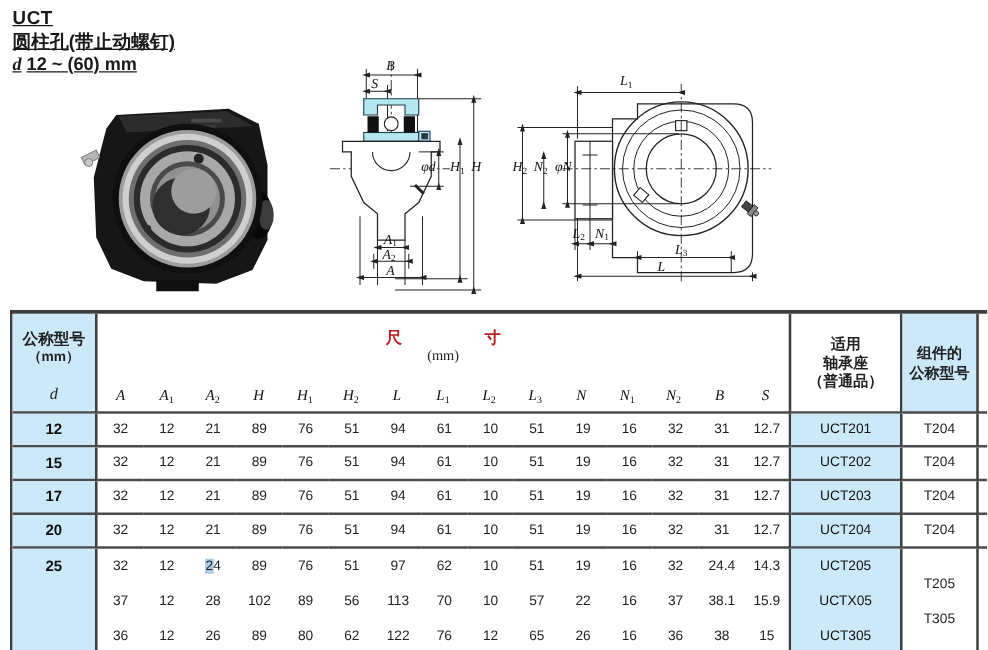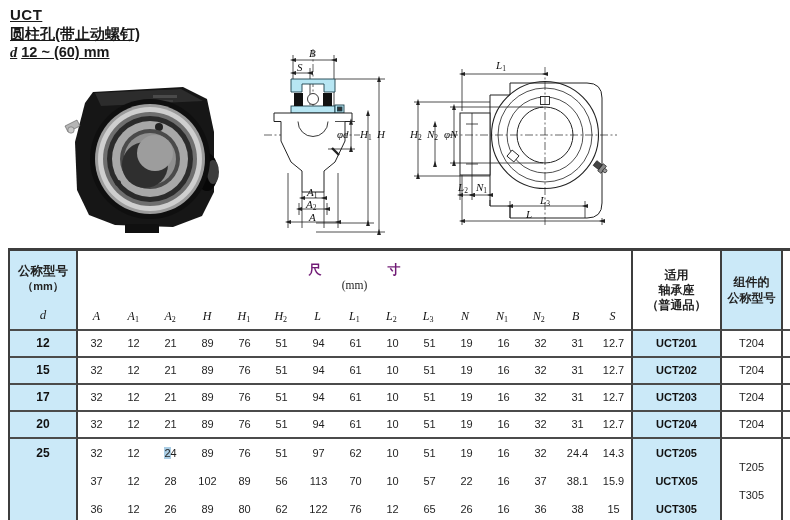--- a/index.html
+++ b/index.html
@@ -19,31 +19,31 @@
   
   .dim-table{position:absolute;left:8px;top:248px;width:782px;height:272px;box-sizing:border-box;
              border-top:3px solid #3e3e3e;border-left:2px solid #3e3e3e;overflow:hidden;}
   .gridrow{display:grid;grid-template-columns:68px repeat(15,1fr) 89px 61px 7px;}
   .cell{display:flex;align-items:center;justify-content:center;box-sizing:border-box;
         border-bottom:2px solid #4b4b4b;font-size:11px;color:#1f1f1f;}
   .cell.col{flex-direction:column;justify-content:center;}
   .vr{border-right:2px solid #3e3e3e;}
   .blue{background:#cbe9f8;}
   .dval{font-weight:bold;font-size:12px;color:#111;}
-  .model{font-weight:bold;font-size:11px;color:#111;}
+  .model{font-weight:normal;font-size:11px;color:#111;}
   .vline{height:28px;line-height:28px;text-align:center;width:100%;}
   .hl{background:#aacde4;}
   
   .hd-d{flex-direction:column;justify-content:flex-start;padding-top:7px;}
   .hd-zh{font-size:12.5px;font-weight:bold;color:#222;line-height:15px;}
   .hd-mm{font-size:11px;font-weight:bold;color:#222;line-height:14px;}
   .hd-dvar{font-family:"Liberation Serif",serif;font-style:italic;font-size:13px;margin-top:14px;}
   .hd-dims{position:relative;display:block;}
   .dimtitle{position:absolute;left:0;right:0;top:10px;text-align:center;font-size:13px;
-            font-weight:bold;color:#701a75;}
+            font-weight:bold;color:#b91c1c;}
   .dimtitle .gap{display:inline-block;width:66px;}
   .dimunit{position:absolute;left:0;right:0;top:28px;text-align:center;
            font-family:"Liberation Serif",serif;font-size:11.5px;color:#222;}
   .letters{position:absolute;left:0;right:0;bottom:5px;display:flex;}
   .letters span{flex:1;text-align:center;font-family:"Liberation Serif",serif;font-style:italic;
                 font-size:12px;color:#111;}
   .letters sub{font-size:8px;font-style:normal;vertical-align:-2px;}
   .hd-two{font-size:12px;font-weight:bold;color:#222;line-height:16px;text-align:center;}
   .hd-three{font-size:12px;font-weight:bold;color:#222;line-height:15px;text-align:center;}
 </style>

